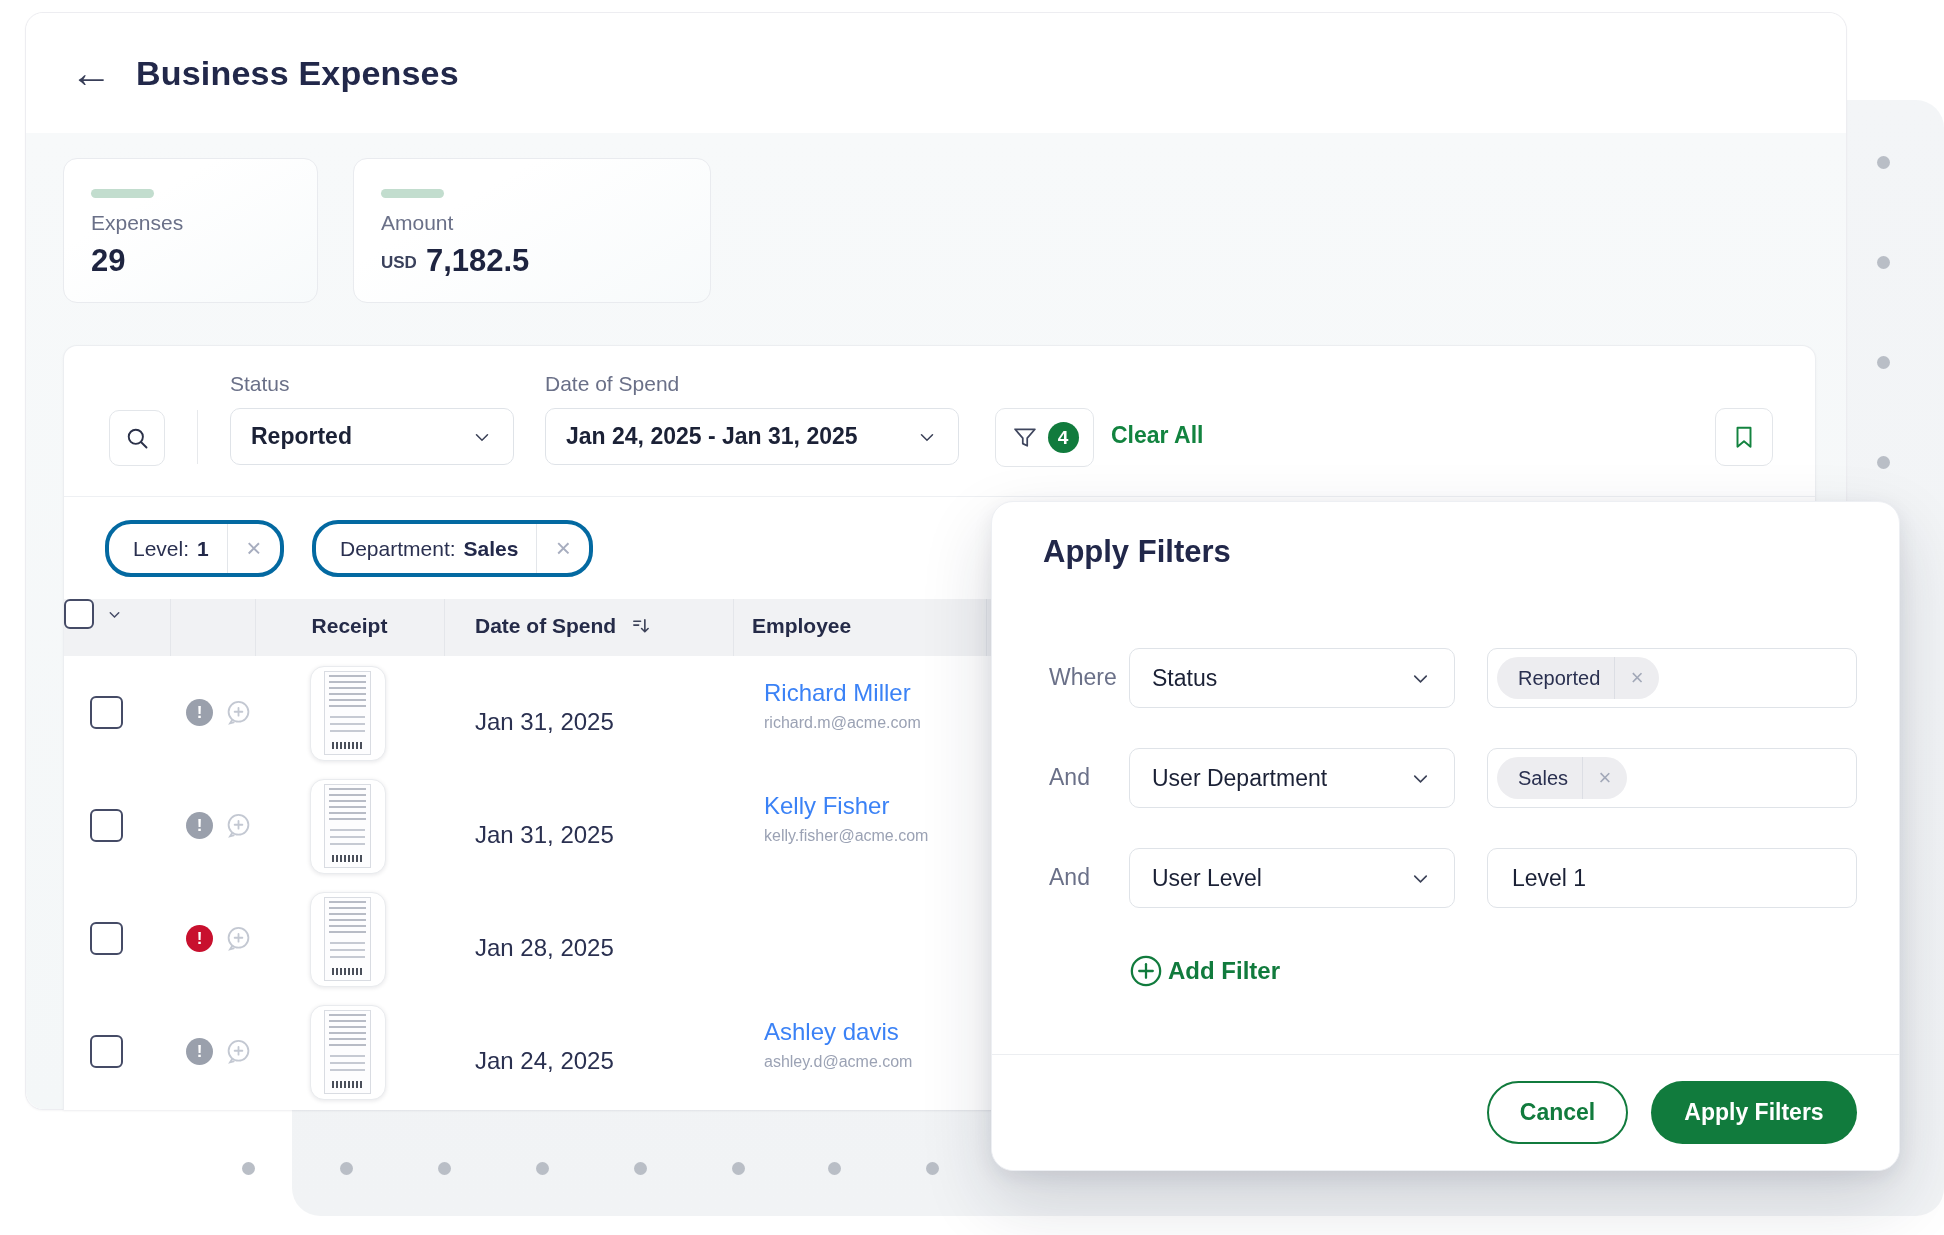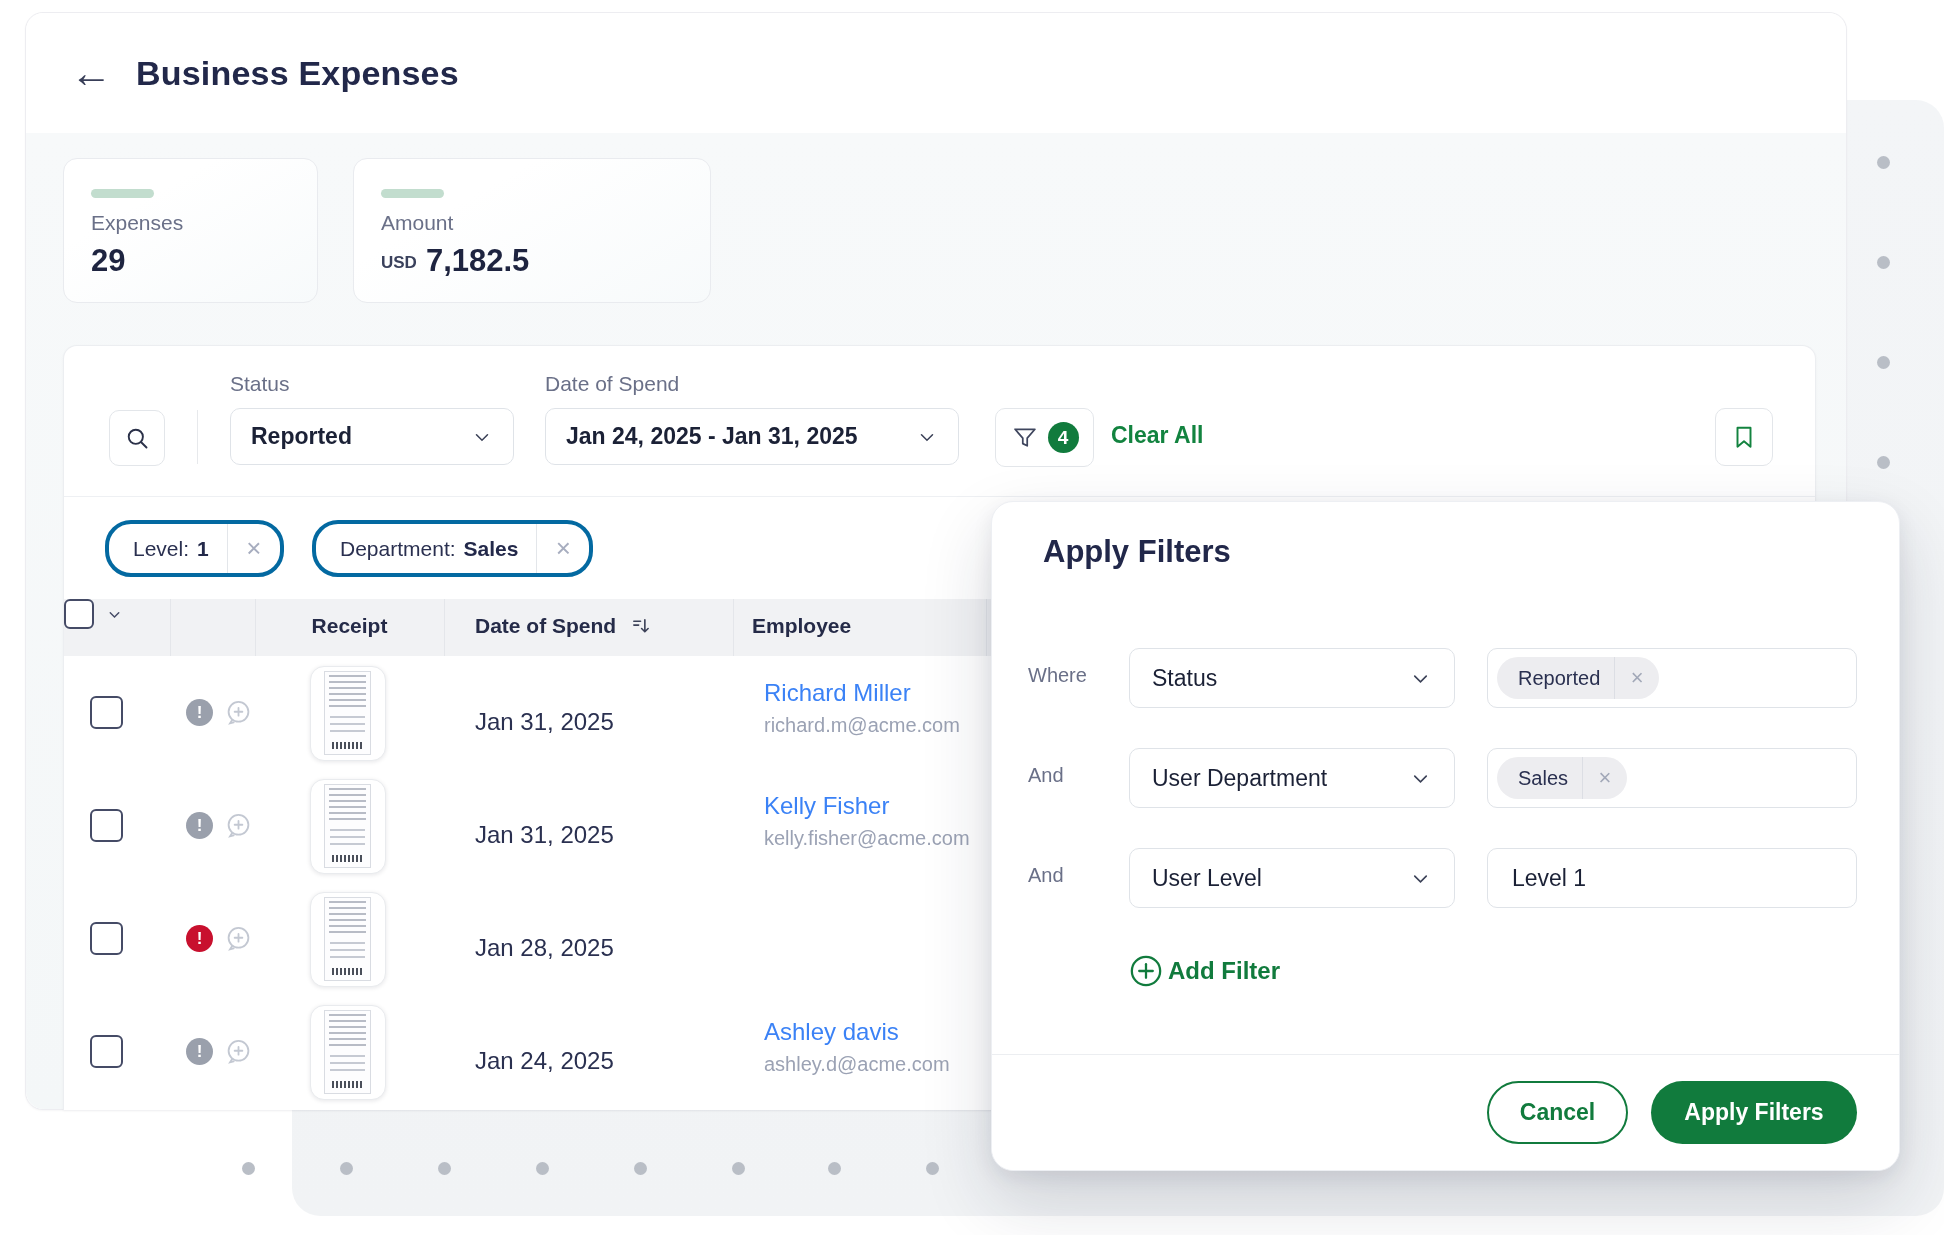--- a/index.html
+++ b/index.html
@@ -85,29 +85,29 @@
   .paper{position:absolute;left:13px;top:4px;width:47px;height:84px;background:#fdfdfe;border:1px solid #d9dce2;box-sizing:border-box;}
   .paper::before{content:"";position:absolute;left:4px;right:4px;top:3px;height:34px;
                  background:repeating-linear-gradient(180deg,#b8bcc6 0 2px,transparent 2px 6px);}
   .paper::after{content:"";position:absolute;left:5px;right:5px;top:44px;height:16px;
                 background:repeating-linear-gradient(180deg,#c6cad3 0 2px,transparent 2px 7px);}
   .barcode{position:absolute;left:7px;right:7px;bottom:5px;height:7px;
            background:repeating-linear-gradient(90deg,#4a4f5a 0 2px,transparent 2px 4px);}
   .r-date{position:absolute;left:411px;top:52px;font-size:24px;font-weight:400;color:#2a3050;}
   .r-emp{position:absolute;left:700px;top:23px;}
   .r-name{font-size:24px;font-weight:500;color:#3b82f6;}
-  .r-email{font-size:20px;color:#9ba2b4;margin-top:7px;}
+  .r-email{font-size:16px;color:#9ba2b4;margin-top:7px;}
 
   
   .modal{position:absolute;left:991px;top:501px;width:907px;height:668px;background:#fff;border-radius:22px;
          border:1px solid #edeff3;box-shadow:0 30px 70px rgba(23,30,54,.16),0 6px 20px rgba(23,30,54,.08);}
   .m-title{position:absolute;left:51px;top:32px;font-size:31px;font-weight:700;color:#22284a;}
   .m-row{position:absolute;left:0;right:0;height:60px;}
   .m-row1{top:146px;} .m-row2{top:246px;} .m-row3{top:346px;}
-  .m-conj{position:absolute;left:36px;top:16px;font-size:20px;color:#6a7088;}
+  .m-conj{position:absolute;left:57px;top:16px;font-size:23px;color:#6a7088;}
   .m-select{position:absolute;left:137px;top:0;width:326px;height:60px;border:1px solid #dfe3e8;border-radius:10px;
             display:flex;align-items:center;justify-content:space-between;padding:0 22px;box-sizing:border-box;
             background:#fff;cursor:pointer;}
   .m-select .val{font-size:23px;font-weight:500;color:#1b2136;}
   .m-value{position:absolute;left:495px;top:0;width:370px;height:60px;border:1px solid #dfe3e8;border-radius:10px;
            display:flex;align-items:center;box-sizing:border-box;background:#fff;}
   .g-chip{height:42px;background:#ededf0;border-radius:21px;display:flex;align-items:center;margin-left:9px;overflow:hidden;}
   .g-chip-text{padding:0 14px 0 21px;font-size:20px;color:#2a3050;}
   .g-chip-x{width:44px;align-self:stretch;border-left:1px solid #dcdee4;display:flex;align-items:center;
             justify-content:center;font-size:22px;color:#a2a8b8;cursor:pointer;}

